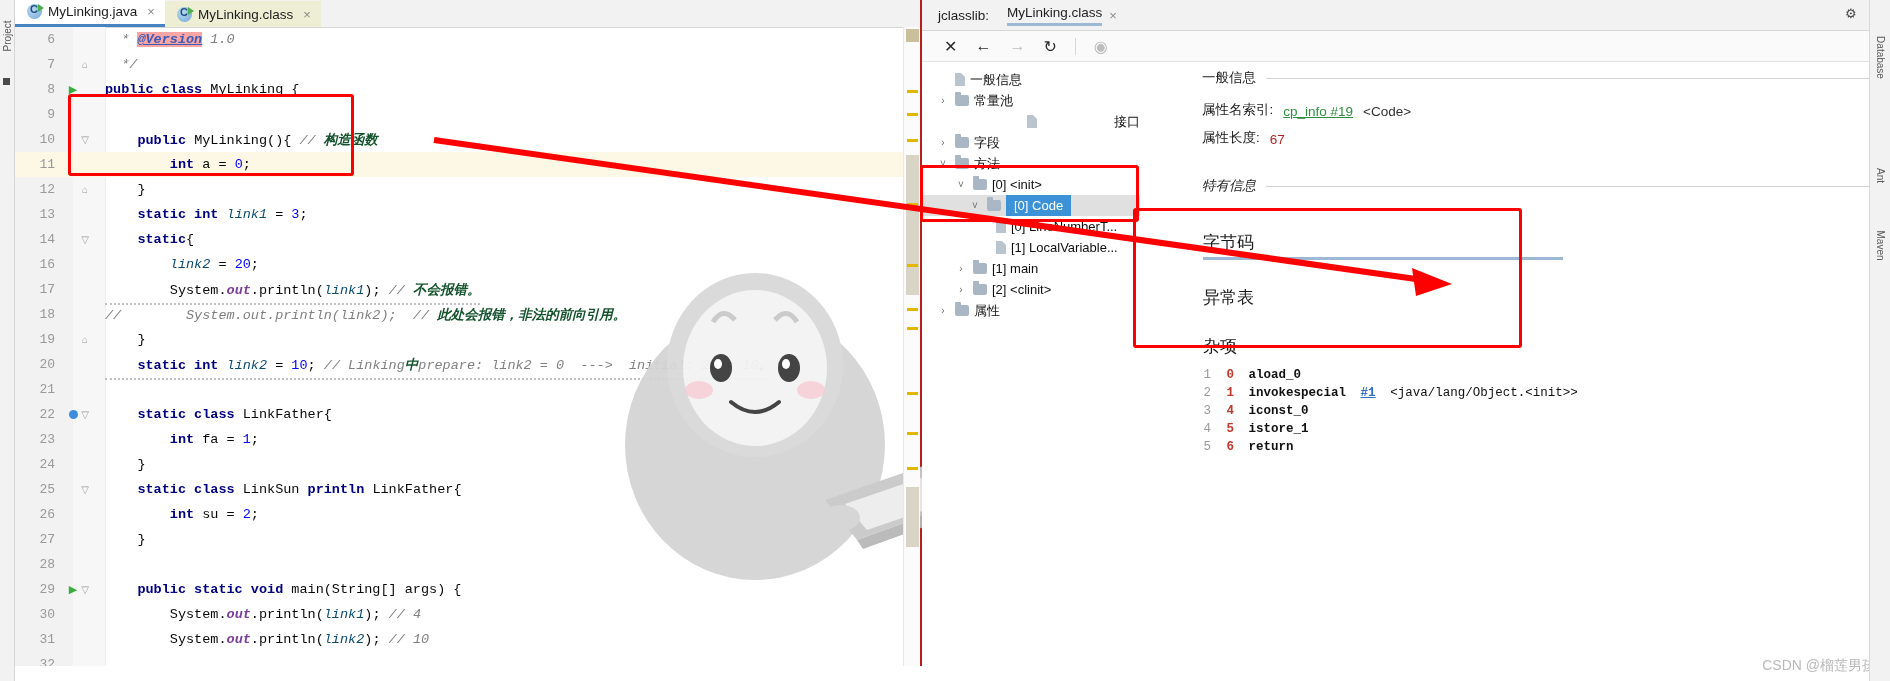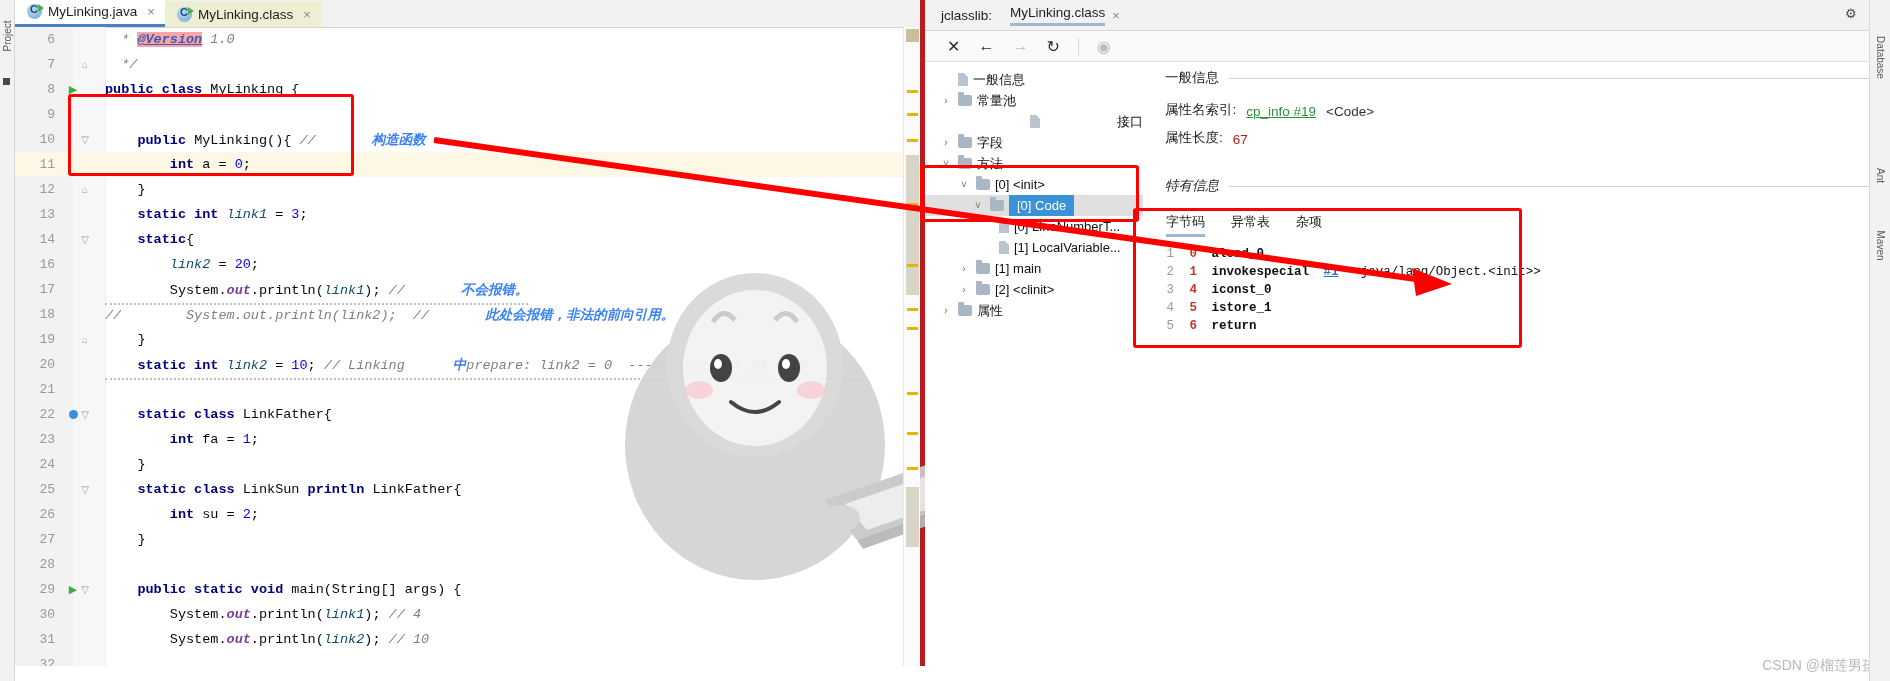--- a/index.html
+++ b/index.html
@@ -5,42 +5,42 @@
   html,body{margin:0;padding:0;}
   body{width:1890px;height:681px;background:#ffffff;font-family:"Liberation Sans",sans-serif;font-size:13px;color:#2b2b2b;overflow:hidden;}
   .app{position:relative;width:1890px;height:681px;display:flex;}
 
   
   .leftstrip{width:14px;height:681px;background:#f2f2f2;border-right:1px solid #d6d6d6;position:relative;}
   .vtext{position:absolute;left:-13px;top:26px;width:40px;transform:rotate(-90deg);transform-origin:center;font-size:10px;color:#5a5a5a;white-space:nowrap;}
   .vsq{position:absolute;left:3px;top:78px;width:7px;height:7px;background:#4a4a4a;}
 
   
-  .editorcol{width:905px;height:666px;position:relative;background:#fff;border-right:5px solid #b91c1c;}
+  .editorcol{width:905px;height:666px;position:relative;background:#fff;border-right:2px solid #b91c1c;}
   .tabbar{height:27px;background:#f2f2f2;border-bottom:1px solid #d6d6d6;display:flex;align-items:flex-end;}
   .tab{height:26px;display:flex;align-items:center;gap:6px;padding:0 10px 0 12px;font-size:13.5px;color:#1d1d1d;position:relative;cursor:default;}
   .tab.active{background:#ffffff;border-bottom:3px solid #4783c2;}
   .tab.sel2{background:#edeed3;}
   .tabclose{color:#8a8a8a;font-size:13px;margin-left:4px;}
   .jicon{width:15px;height:15px;border-radius:50%;background:radial-gradient(circle at 35% 35%,#bcd9f0,#6fa8d8);position:relative;display:inline-block;}
   .jicon:after{content:"C";position:absolute;left:3px;top:-1px;font-size:11px;color:#1c4e80;font-weight:bold;}
   .jicon .play{position:absolute;right:-2px;top:0px;width:0;height:0;border-left:6px solid #4caf50;border-top:4px solid transparent;border-bottom:4px solid transparent;}
 
   .gutter{position:absolute;left:0;top:27px;width:58px;bottom:0;background:#f2f2f2;border-right:1px solid #e3e3e3;}
   .foldcol{position:absolute;left:58px;top:27px;width:32px;bottom:0;background:#f7f7f7;border-right:1px solid #eeeeee;}
   .codearea{position:absolute;left:0;top:27px;right:16px;bottom:0;overflow:hidden;}
   .lnrow{position:relative;height:25px;line-height:25px;}
   .lnrow.hl{background:#fcf8e5;}
   .ln{position:absolute;left:0;width:40px;text-align:right;color:#999999;font-family:"Liberation Mono",monospace;font-size:13px;}
   .gmark{position:absolute;left:48px;width:20px;text-align:center;}
   .fold{position:absolute;left:62px;width:16px;text-align:center;color:#9a9a9a;font-size:10px;}
   .code{position:absolute;left:90px;white-space:pre;font-family:"Liberation Mono",monospace;font-size:13.5px;color:#080808;}
   .kw{color:#000080;font-weight:bold;}
   .cm{color:#808080;font-style:italic;}
-  .cmz{color:#3b82f6;font-style:italic;font-weight:bold;font-family:"Liberation Sans",sans-serif;margin-left:48px;}
+  .cmz{color:#14532d;font-style:italic;font-weight:bold;font-family:"Liberation Sans",sans-serif;}
   .sfld{color:#0c4a6e;font-style:italic;}
   .num{color:#0000ff;}
   .stat{color:#7a3e9d;font-weight:bold;font-style:italic;}
   .plain{color:#080808;}
   .anno{color:#3b5bb5;font-weight:bold;font-style:italic;text-decoration:underline;background:#fca5a5;}
   .wavy{border-bottom:2px dotted #c0c0c0;}
   .runtri{color:#3cad3c;font-size:11px;}
   .bp{width:9px;height:9px;border-radius:50%;background:#3e8ddd;display:inline-block;}
 
   
@@ -55,21 +55,21 @@
   
   .rightcol{flex:1;position:relative;background:#ffffff;}
   .rtabbar{height:30px;background:#f2f2f2;border-bottom:1px solid #d6d6d6;display:flex;align-items:center;}
   .rtabtitle{font-size:13.5px;color:#1d1d1d;padding-left:16px;}
   .rtab{margin-left:18px;font-size:13.5px;color:#1d1d1d;border-bottom:3px solid #9bb8d4;padding-bottom:3px;}
   .rtools{position:absolute;right:10px;top:6px;display:flex;gap:16px;align-items:center;color:#4a4a4a;}
   .toolbar2{height:30px;background:#fafafa;border-bottom:1px solid #e2e2e2;display:flex;align-items:center;gap:18px;padding-left:22px;color:#2b2b2b;font-size:16px;}
   .tdis{color:#bdbdbd;}
   .tsep{width:1px;height:17px;background:#d8d8d8;}
 
-  .rbody{position:absolute;left:0;top:61px;right:20px;bottom:0;display:flex;}
+  .rbody{position:absolute;left:0;top:61px;right:20px;bottom:0;display:flex;gap:40px;}
   .tree{width:218px;padding-top:8px;font-size:13px;color:#101010;position:relative;}
   .trow{height:21px;display:flex;align-items:center;gap:5px;white-space:nowrap;}
   .trow.sel{background:#3c92d6;color:#ffffff;}
   .trow.selrow{background:#e0e0e0;}
   .chev{width:14px;text-align:center;color:#6d6d6d;font-size:10px;}
   .folder{width:14px;height:11px;background:#a9b7c4;border-radius:1px 2px 2px 2px;position:relative;flex:0 0 auto;}
   .folder:before{content:"";position:absolute;left:0;top:-3px;width:6px;height:3px;background:#a9b7c4;border-radius:1px 1px 0 0;}
   .docic{width:10px;height:13px;background:#b9c4cf;position:relative;flex:0 0 auto;}
   .docic:after{content:"";position:absolute;right:0;top:0;border-top:4px solid #ffffff;border-left:4px solid transparent;}
 
@@ -77,21 +77,21 @@
   .sechead{display:flex;align-items:center;gap:10px;color:#1b1b1b;font-size:13.5px;margin-bottom:14px;}
   .sechead .rule{height:1px;background:#d2d2d2;flex:1;}
   .kvrow{display:flex;align-items:flex-end;margin-bottom:10px;font-size:13.5px;}
   .klab{color:#1b1b1b;}
   .kval{margin-left:10px;}
   .link{color:#2f8f3e;text-decoration:underline;}
   .vred{color:#b32222;}
   .vgray{color:#333;}
 
   .bcpanel{position:absolute;left:1px;top:148px;width:382px;}
-  .bctabs{display:flex;gap:26px;padding:4px 0 0 22px;font-size:13px;color:#1b1b1b;}
+  .bctabs{display:flex;gap:26px;padding:22px 0 0 22px;font-size:17px;color:#1b1b1b;flex-direction:column;}
   .bctab.act{border-bottom:3px solid #9bb8d4;padding-bottom:3px;}
   .bclist{padding:8px 0 6px 16px;font-family:"Liberation Mono",monospace;font-size:12.5px;}
   .bcrow{height:18px;line-height:18px;white-space:nowrap;}
   .bcn{color:#9a9a9a;display:inline-block;width:14px;text-align:right;margin-right:8px;}
   .bcoff{color:#c0392b;margin-right:7px;font-weight:bold;}
   .bcop{color:#101010;font-weight:bold;}
   .bcref{color:#2f6fd0;font-weight:bold;text-decoration:underline;}
   .bcarg{color:#101010;font-weight:normal;}
 
   

